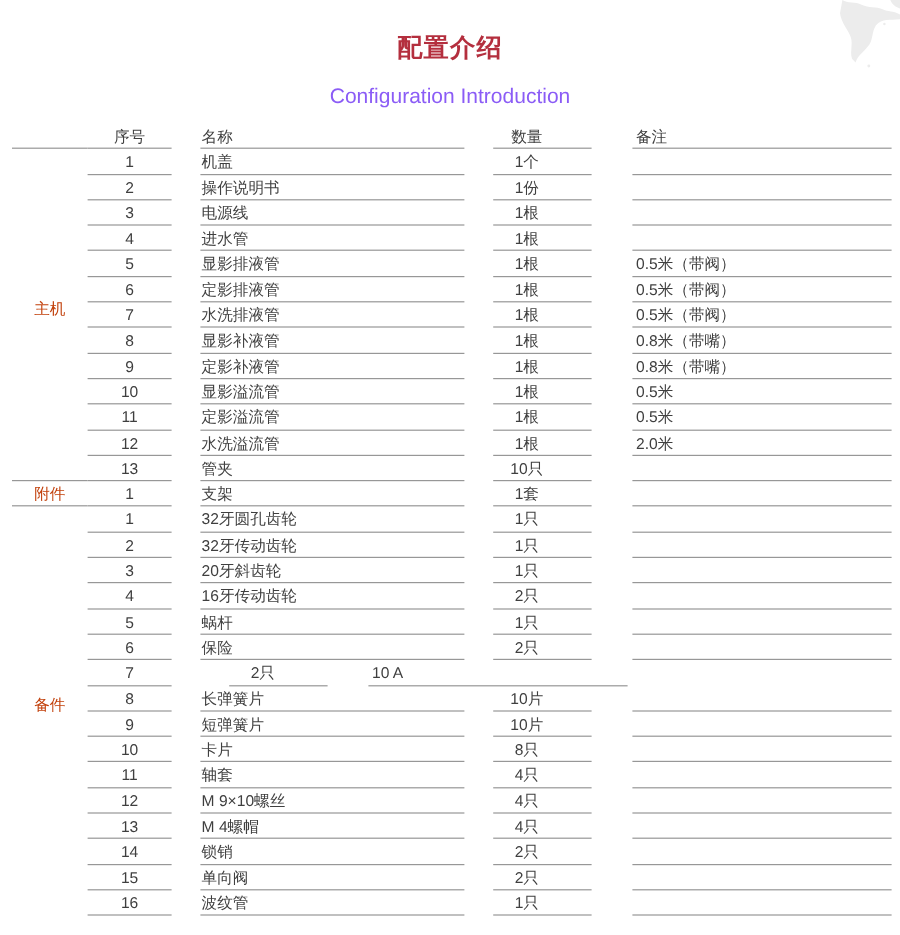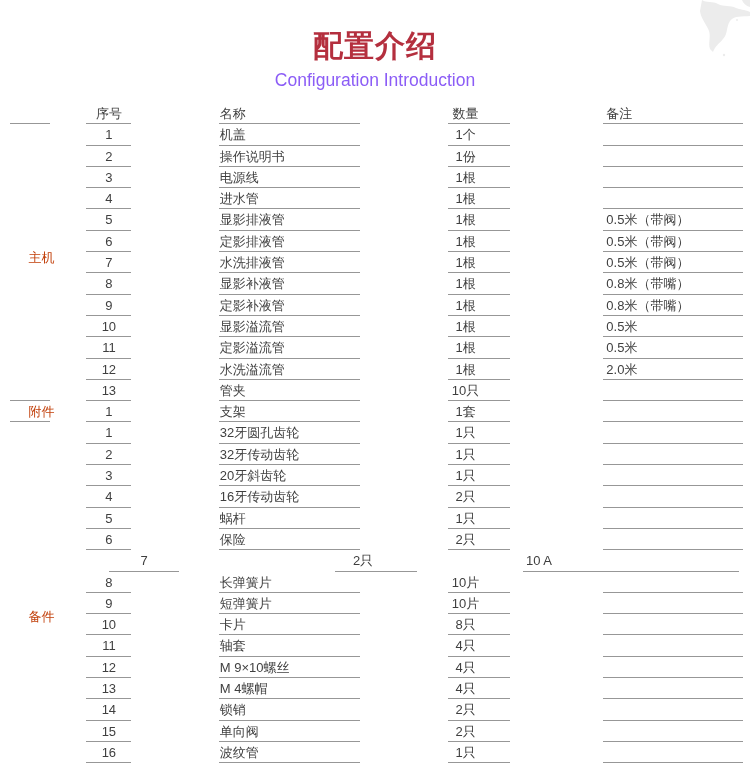--- a/index.html
+++ b/index.html
@@ -7,36 +7,36 @@
     position:relative;
     width:750px;height:779px;
     background:#ffffff;
     overflow:hidden;
     font-family:"Liberation Sans","DejaVu Sans",sans-serif;
   }
   .map-decor{position:absolute;top:0;right:0;width:70px;height:65px;}
   .title{
     position:absolute;left:0;right:0;top:26px;
     text-align:center;
-    font-size:30px;font-weight:700;
+    font-size:21px;font-weight:700;
     color:var(--accent,#b42f3e);
     letter-spacing:1px;
     font-family:Liberation Mono, monospace;
   }
   .subtitle{
     position:absolute;left:0;right:0;top:70px;
     text-align:center;
     font-size:17.5px;
     color:#8b5cf6;
   }
   .cfg-table{
     position:absolute;left:10px;top:103px;width:733px;
     font-size:13px;color:#3f3f3f;
   }
-  .row{display:flex;height:21.3px;line-height:21.6px;gap:36px;}
+  .row{display:flex;height:21.3px;line-height:21.6px;}
   .cell{box-sizing:border-box;overflow:hidden;white-space:nowrap;}
   .c-group{width:63px;text-align:center;}
   .c-idx{width:70px;text-align:center;}
   .sp1{width:24px;}
   .c-name{width:220px;padding-left:1px;text-align:left;}
   .sp2{width:24px;}
   .c-qty{width:82px;text-align:center;padding-right:26px;}
   .sp3{width:34px;}
   .c-note{width:216px;padding-left:3px;text-align:left;}
   .bline{border-bottom:1px solid var(--line,#979797);}
@@ -366,16 +366,16 @@
       <div class="row">
         <div class="cell c-group"></div>
         <div class="cell c-idx bline">16</div>
         <div class="cell sp1"></div>
         <div class="cell c-name bline">波纹管</div>
         <div class="cell sp2"></div>
         <div class="cell c-qty bline">1只</div>
         <div class="cell sp3"></div>
         <div class="cell c-note bline"></div>
       </div>
-      <div class="group-label" style="top: 474.25px; margin-top: 29px;">备件</div>
+      <div class="group-label" style="top: 474.25px;">备件</div>
     </div>
 
 </div>
 
 </body></html>

